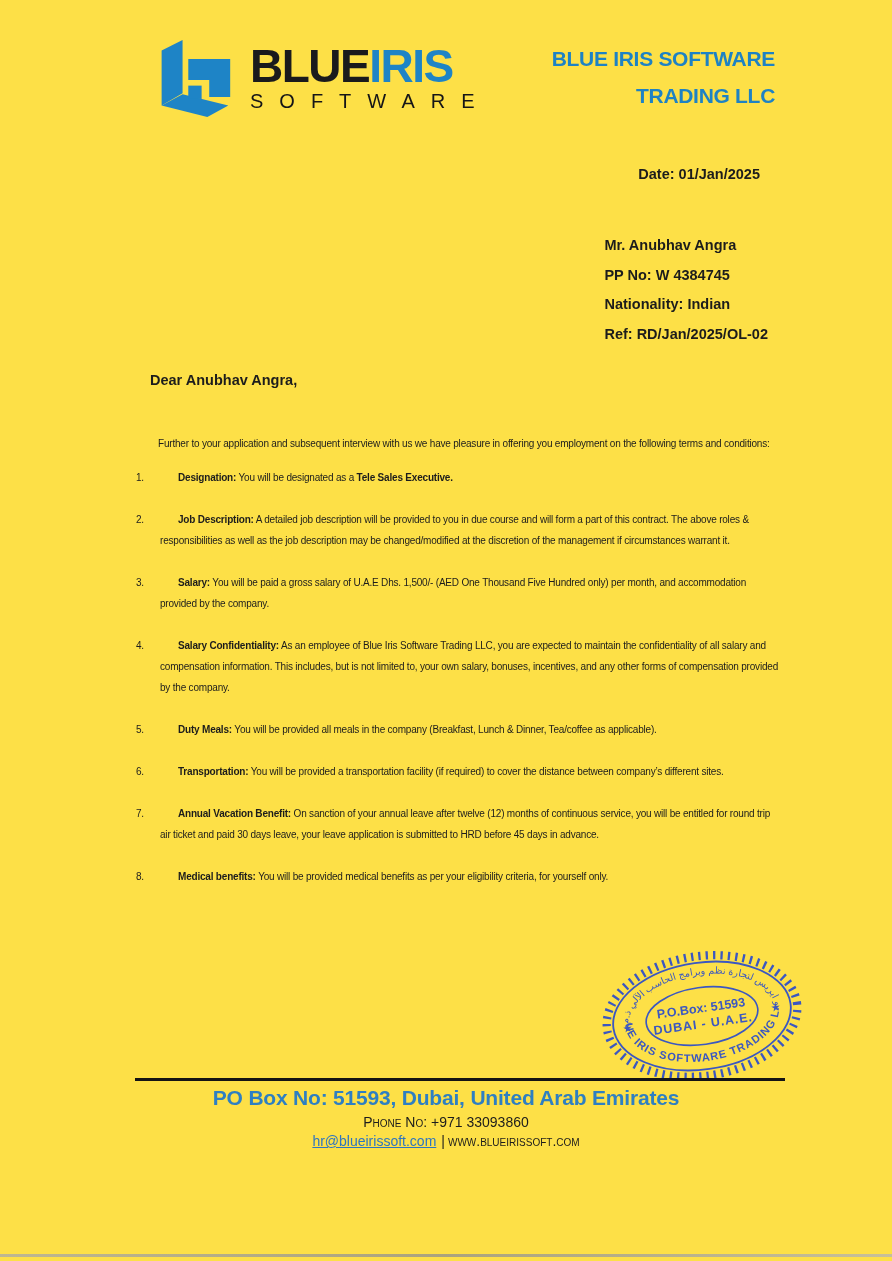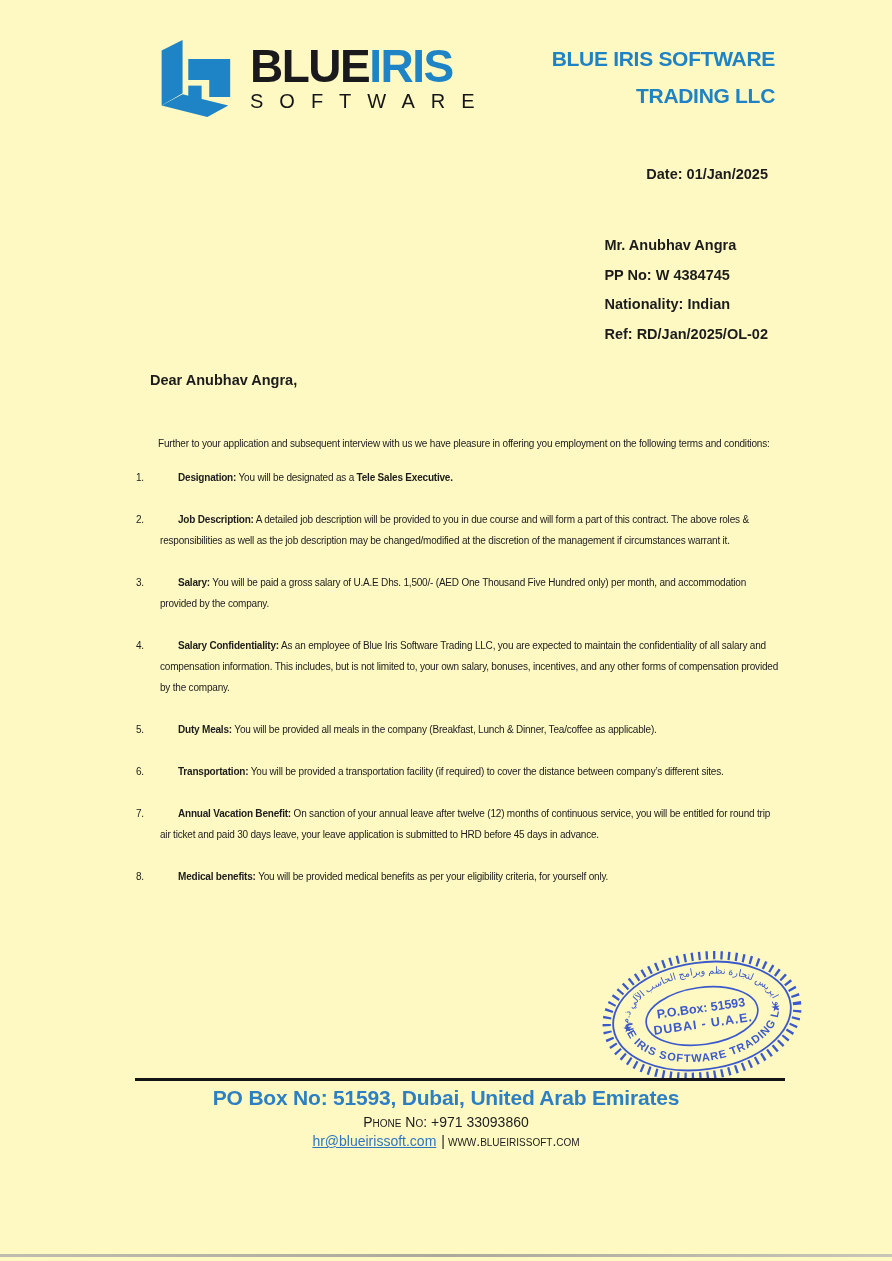--- a/index.html
+++ b/index.html
@@ -2,21 +2,21 @@
 <html><head>
 <meta charset="utf-8">
 <style>
   * { margin: 0; padding: 0; box-sizing: border-box; }
   html, body { background: #e8e8e8; }
   .page {
     position: relative;
     width: 892px;
     height: 1261px;
     margin: 0 auto;
-    background: #fef9c3;
+    background: #fde047;
     font-family: "Liberation Sans", sans-serif;
     color: #1c1c1c;
     overflow: hidden;
   }
 
   
   .logo-block { position: absolute; left: 146px; top: 38px; display: flex; align-items: flex-start; }
   .logo-icon { width: 96px; height: 80px; margin-right: 8px; }
   .logo-text { padding-top: 6px; }
   .logo-wordmark {
@@ -30,21 +30,21 @@
     letter-spacing: 16px; margin-top: 2px; white-space: nowrap; text-align: center;
   }
   .company-name {
     position: absolute; right: 117px; top: 40px; text-align: right;
     color: #1e82c4; font-weight: 700; font-size: 21px; line-height: 37px;
     letter-spacing: -0.3px;
   }
 
   
   .meta-date {
-    position: absolute; right: 124px; top: 166px;
+    position: absolute; right: 132px; top: 166px;
     font-weight: 700; font-size: 14.5px;
   }
   .meta-block { position: absolute; right: 124px; top: 231px; text-align: left; }
   .meta-line { font-weight: 700; font-size: 14.5px; line-height: 29.5px; }
   .meta-line.pp { padding-right: 22px; }
 
   
   .salutation {
     position: absolute; left: 150px; top: 372px;
     font-weight: 700; font-size: 14.5px;

